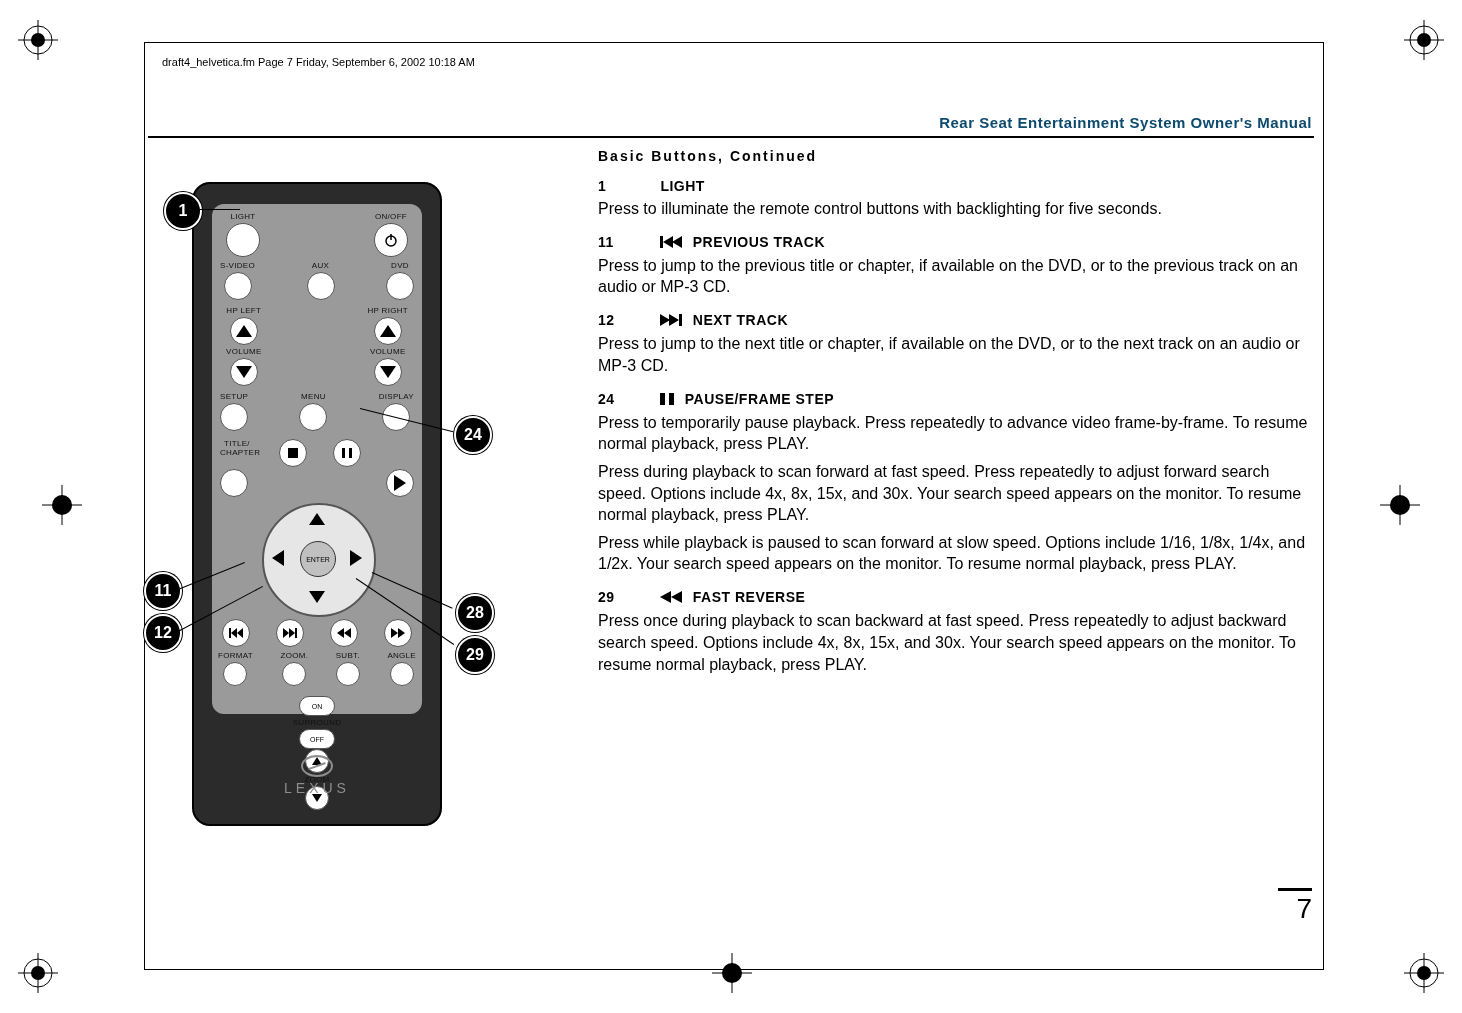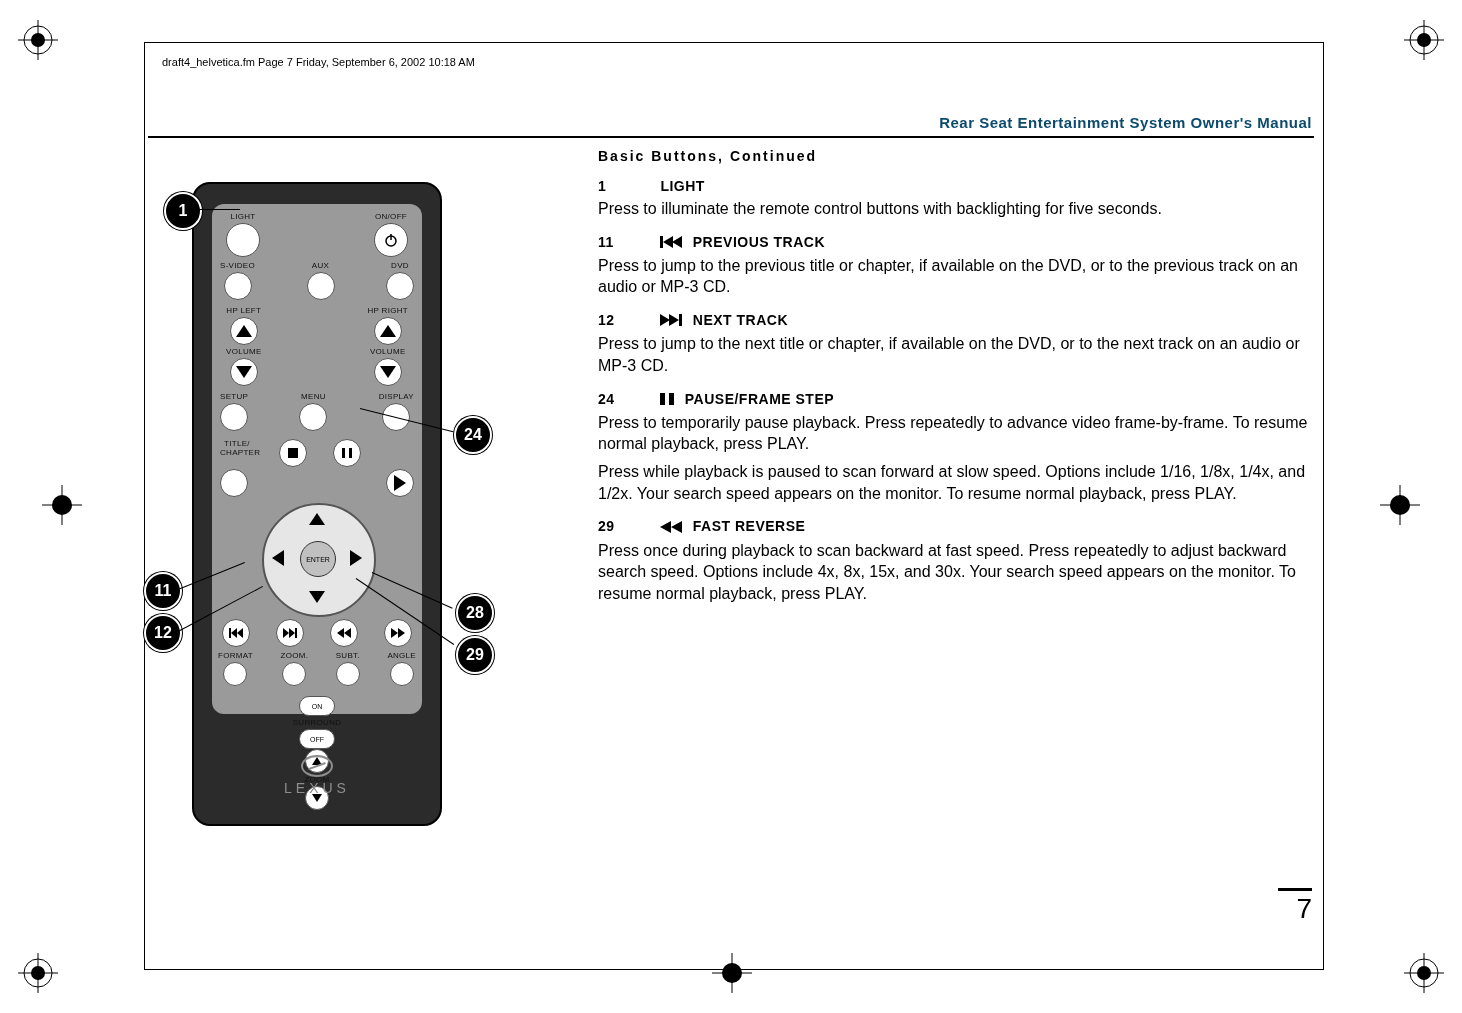--- a/index.html
+++ b/index.html
@@ -239,20 +239,21 @@
   <div class="sec-label">
     <span class="num">24</span>
     <span class="ico"><svg width="14" height="12">
           <rect x="0" y="0" width="5" height="12" fill="#000"></rect>
           <rect x="9" y="0" width="5" height="12" fill="#000"></rect>
         </svg></span>
     <span>PAUSE/FRAME STEP</span>
   </div>
   <p class="para">Press to temporarily pause playback. Press repeatedly to advance video frame-by-frame. To resume normal playback, press     PLAY.</p>
 
+  <p class="para">Press during playback to scan forward at fast speed. Press repeatedly to adjust forward search speed. Options include 4x, 8x, 15x, and 30x. Your search speed appears on the monitor. To resume normal playback, press    PLAY.</p>
   <p class="para">Press while playback is paused to scan forward at slow speed. Options include 1/16, 1/8x, 1/4x, and 1/2x. Your search speed appears on the monitor. To resume normal playback, press    PLAY.</p>
 
   <div class="sec-label">
     <span class="num">29</span>
     <span class="ico"><svg width="22" height="12">
           <polygon points="11,0 0,6 11,12" fill="#000"></polygon>
           <polygon points="22,0 11,6 22,12" fill="#000"></polygon>
         </svg></span>
     <span>FAST REVERSE</span>
   </div>

